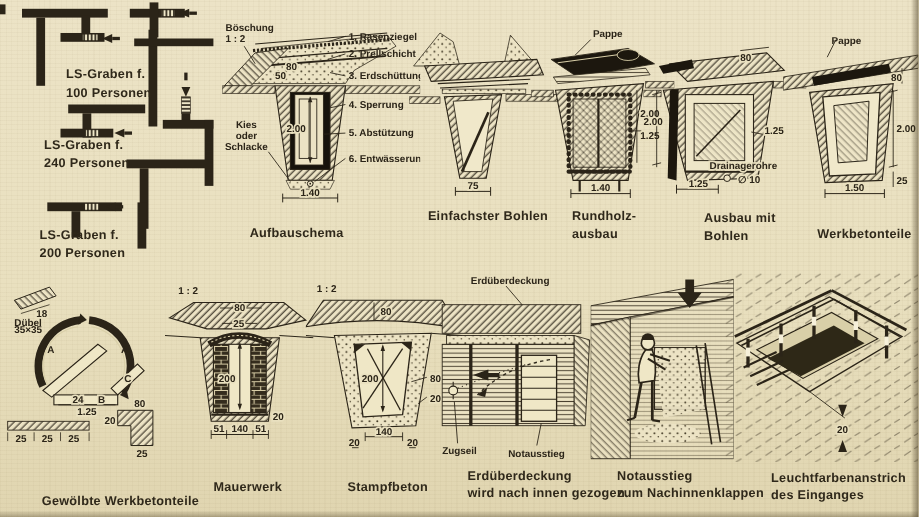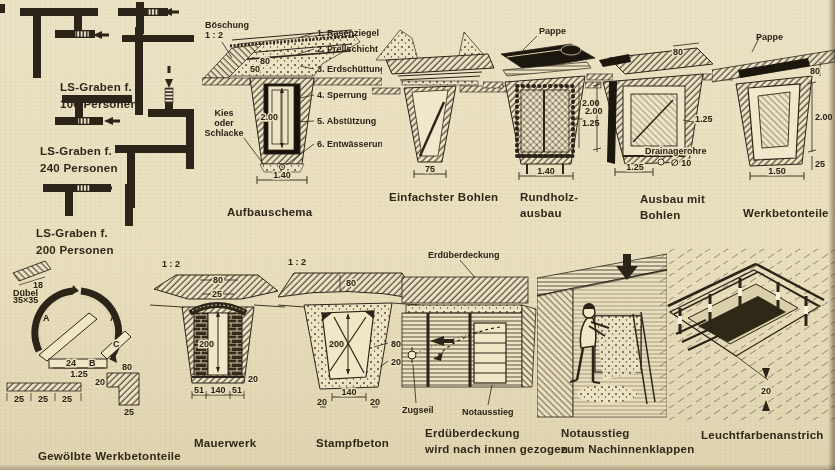--- a/index.html
+++ b/index.html
@@ -18,21 +18,21 @@
     background:linear-gradient(to left,rgba(70,58,34,.55),rgba(70,58,34,0));}
   .scan-bottom{position:absolute;left:0;bottom:0;width:100%;height:6px;
     background:linear-gradient(to top,rgba(70,58,34,.35),rgba(70,58,34,0));}
   .diag{position:absolute;}
   svg text{font-family:"Liberation Sans","DejaVu Sans",sans-serif;font-weight:bold;fill:#2b2418;font-size:9px;}
   svg .halo{paint-order:stroke;stroke:#e9e0bf;stroke-width:3px;}
   .cap{position:absolute;font-weight:bold;font-size:11.5px;line-height:16px;
        letter-spacing:.25px;white-space:nowrap;color:#2f281a;}
   .cap div{white-space:nowrap;}
   .plan-label{position:absolute;font-weight:bold;font-size:11.5px;line-height:17px;
-       letter-spacing:.25px;white-space:nowrap;color:#2f281a;margin-top:19px;}
+       letter-spacing:.25px;white-space:nowrap;color:#2f281a;}
 </style>
 </head>
 <body>
 
 <div class="page">
 
   <svg width="0" height="0" style="position:absolute">
     <defs>
       <pattern id="p-h1" width="4.5" height="4.5" patternUnits="userSpaceOnUse" patternTransform="rotate(45)">
         <rect width="4.5" height="4.5" fill="#ece3c4"></rect>
@@ -545,17 +545,18 @@
   <div class="cap" style="left:425px;top:425px">
     <div>Erdüberdeckung</div>
     <div>wird nach innen gezogen</div>
   </div>
   <div class="cap" style="left:561px;top:425px">
     <div>Notausstieg</div>
     <div>zum Nachinnenklappen</div>
   </div>
   <div class="cap" style="left:701px;top:427px">
     <div>Leuchtfarbenanstrich</div>
+    <div>des Einganges</div>
   </div>
 
   <div class="scan-edge"></div>
   <div class="scan-bottom"></div>
 </div>
 
 </body></html>

